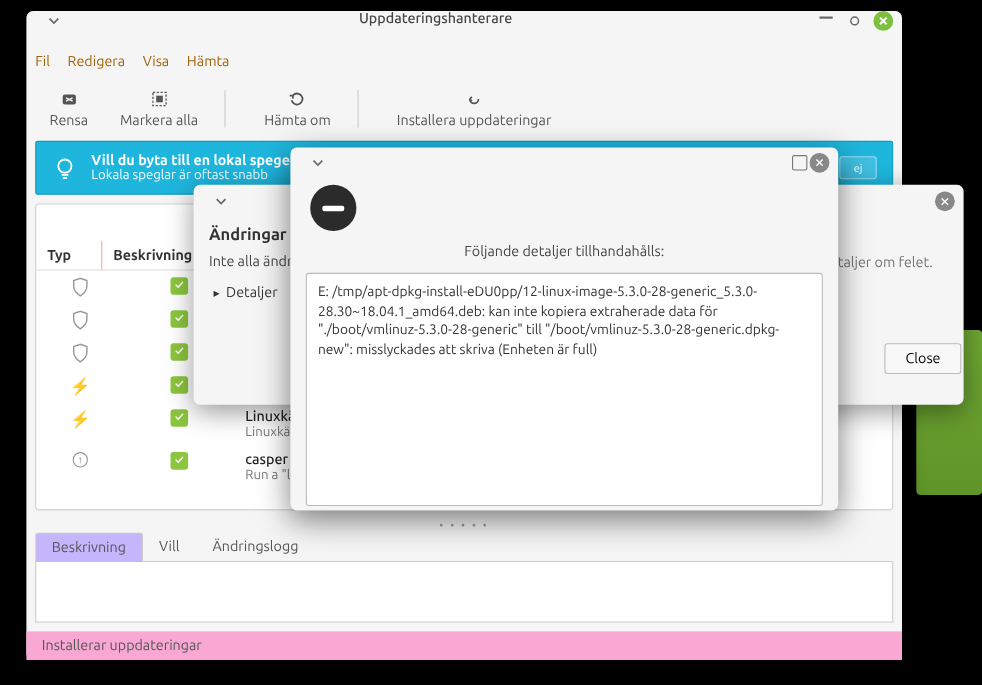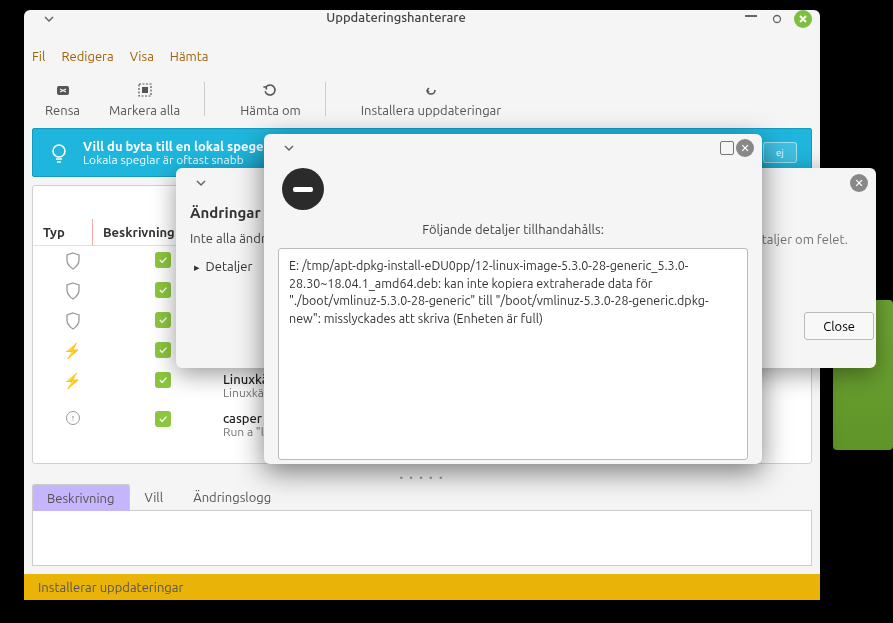--- a/index.html
+++ b/index.html
@@ -46,21 +46,21 @@
   .bolt-ic { color: #666; font-size: 15px; }
   .arrow-ic { border:1px solid #999; border-radius:50%; width:14px; height:14px; display:flex; align-items:center; justify-content:center; font-size:9px; color:#777; }
   .check-ic { width: 16px; height: 16px; background: #8cc63f; border-radius: 3px; display: flex; align-items: center; justify-content: center; color: #fff; font-size: 11px; font-weight: bold; }
   .dots-line { text-align:center; color:#999; letter-spacing:2px; font-size:10px; }
 
   .tabs { margin: 0 8px; display: flex; border-bottom: 1px solid #ccc; }
   .tab { padding: 6px 14px; color: #555; cursor: pointer; border: 1px solid transparent; border-bottom: none; }
   .tab.active { background: #c4b5fd; border-color: #ccc; border-radius: 3px 3px 0 0; position: relative; top: 1px; }
   .tab-panel { margin: 0 8px 8px 8px; background: #fff; border: 1px solid #ccc; border-top: none; height: 55px; }
 
-  .statusbar { padding: 6px 14px; color: #555; background:#eab308; }
+  .statusbar { padding: 6px 14px; color: #555; background:#f9a8d4; }
 
   
   .green-edge { position:absolute; right:0; top:300px; width:60px; height:150px; background:linear-gradient(#6fa833,#5f9429); border-radius:4px; }
 
   
   .changes-dialog { position: absolute; left: 176px; top: 168px; width: 700px; height: 200px; background: #f5f5f5; border-radius: 6px; box-shadow: 0 6px 24px rgba(0,0,0,0.4); padding-bottom:8px; }
   .changes-dialog .d-titlebar { height: 30px; display: flex; align-items: center; padding: 0 8px; }
   .changes-dialog .d-titlebar .sp { flex:1; }
   .d-close { width:18px; height:18px; background:#888; border-radius:50%; color:#fff; display:flex; align-items:center; justify-content:center; font-size:11px; cursor:pointer; }
   .changes-dialog h3 { padding: 6px 14px; font-weight: bold; color: #333; font-size: 15px; }

